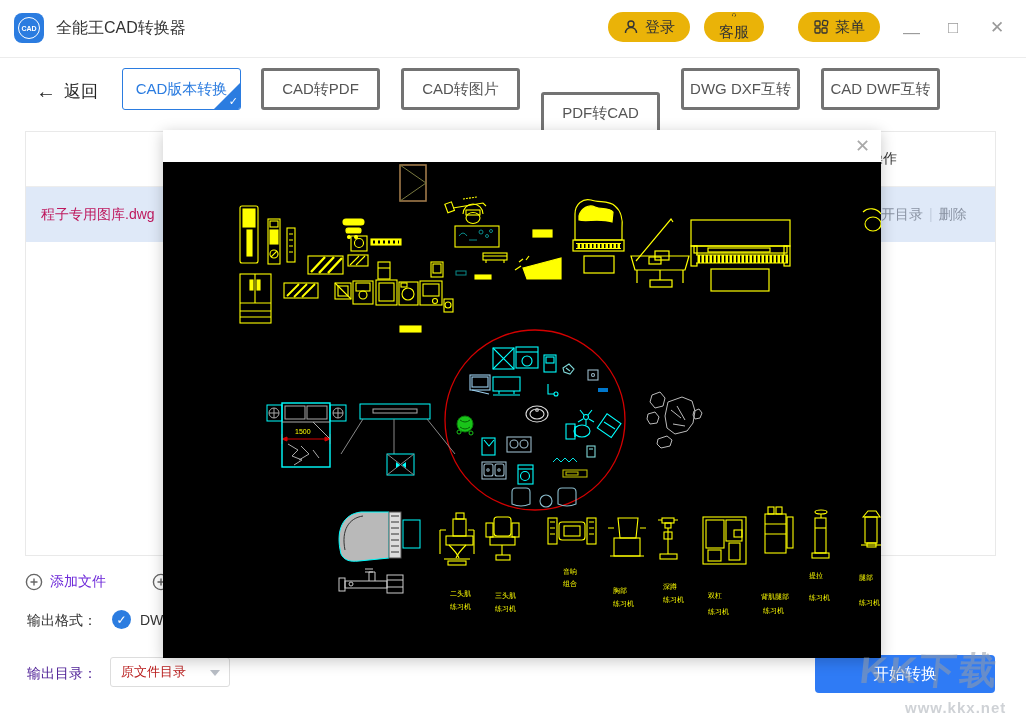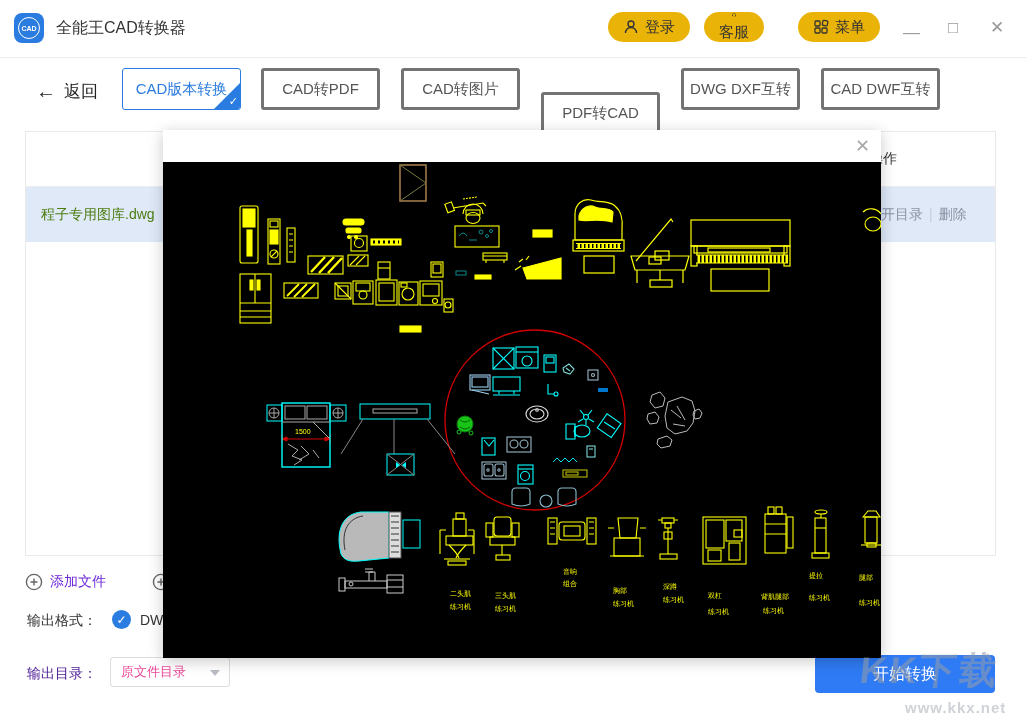--- a/index.html
+++ b/index.html
@@ -28,36 +28,36 @@
   .tab.active{border:1px solid #2b7ce0;color:#2b7ce0;}
   .tab .corner{position:absolute;right:0;bottom:0;width:0;height:0;
        border-left:26px solid transparent;border-bottom:26px solid #2b7ce0;}
   .tab .check{position:absolute;right:2px;bottom:1px;color:#fff;font-size:11px;}
   
   .panel{position:absolute;left:25px;top:131px;width:971px;height:425px;background:#fff;
          border:1px solid #e9e9e9;box-sizing:border-box;}
   .panel-header{position:relative;height:54px;border-bottom:1px solid #ededed;}
   .op-header{position:absolute;left:843px;top:18px;font-size:14px;color:#333;}
   .file-row{position:absolute;left:0;top:55px;width:969px;height:55px;background:#dfe9f8;}
-  .file-name{position:absolute;left:15px;top:19px;font-size:14px;color:#4d7c0f;}
+  .file-name{position:absolute;left:15px;top:19px;font-size:14px;color:#be185d;}
   .row-actions{position:absolute;left:841px;top:19px;font-size:14px;color:#8a93a3;}
   .row-actions .lnk{cursor:pointer;}
   .row-actions .div{color:#c3cede;margin:0 6px;}
   
   .add-file{position:absolute;left:25px;top:573px;display:flex;align-items:center;gap:7px;
             font-size:14px;color:#6d28d9;cursor:pointer;}
   .add-icon2{position:absolute;left:152px;top:573px;}
   .fmt-label{position:absolute;left:27px;top:612px;font-size:14px;color:#333;}
   .fmt-check{position:absolute;left:112px;top:610px;width:19px;height:19px;border-radius:50%;
              background:#2b7ce0;color:#fff;font-size:12px;display:flex;align-items:center;
              justify-content:center;cursor:pointer;}
   .fmt-value{position:absolute;left:140px;top:612px;font-size:14px;color:#333;}
   .dir-label{position:absolute;left:27px;top:665px;font-size:14px;color:#4c1d95;}
   .dir-select{position:absolute;left:110px;top:657px;width:120px;height:30px;border:1px solid #ddd;
-              border-radius:3px;background:#fff;box-sizing:border-box;font-size:13px;color:#ec4899;
+              border-radius:3px;background:#fff;box-sizing:border-box;font-size:13px;color:#b91c1c;
               display:flex;align-items:center;padding:0 10px;cursor:pointer;}
   .dir-caret{position:absolute;right:9px;top:12px;width:0;height:0;
              border-left:5px solid transparent;border-right:5px solid transparent;
              border-top:6px solid #b9bec6;}
   .start-btn{position:absolute;left:815px;top:655px;width:180px;height:38px;background:#2f7bf5;
              border:none;border-radius:4px;color:#fff;font-size:16px;cursor:pointer;z-index:10;
              font-family:"Liberation Sans",sans-serif;}
   
   .wm-brand{position:absolute;left:860px;top:646px;z-index:70;font-size:37px;font-weight:bold;
             color:rgba(150,156,166,.55);letter-spacing:3px;transform:skewX(-6deg);

